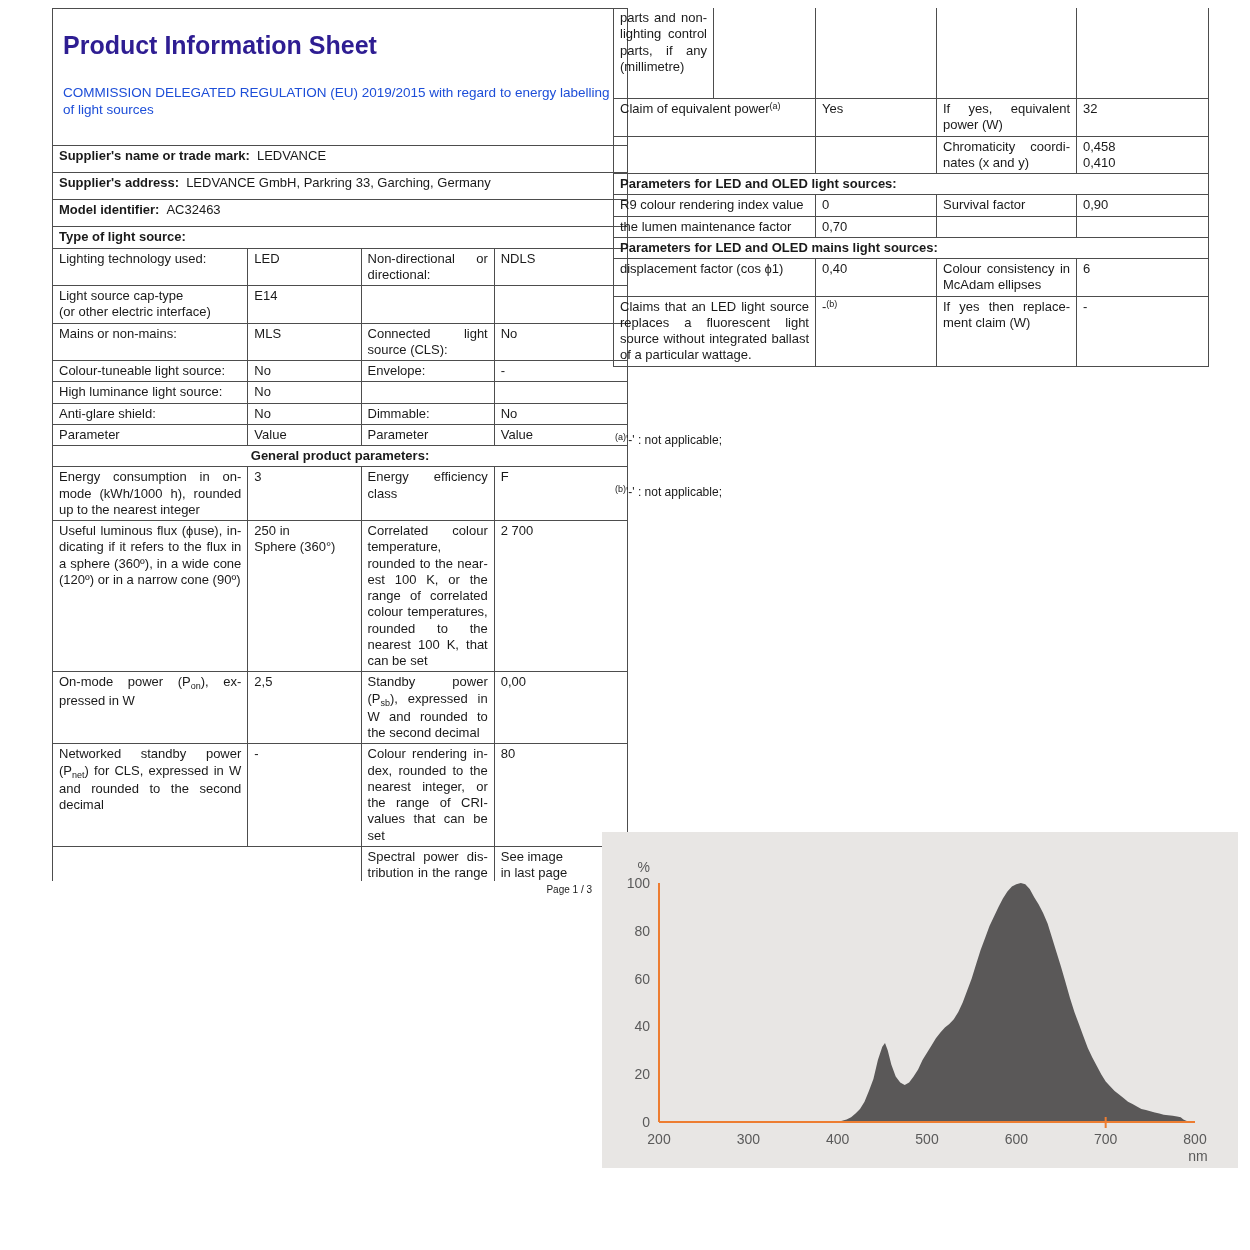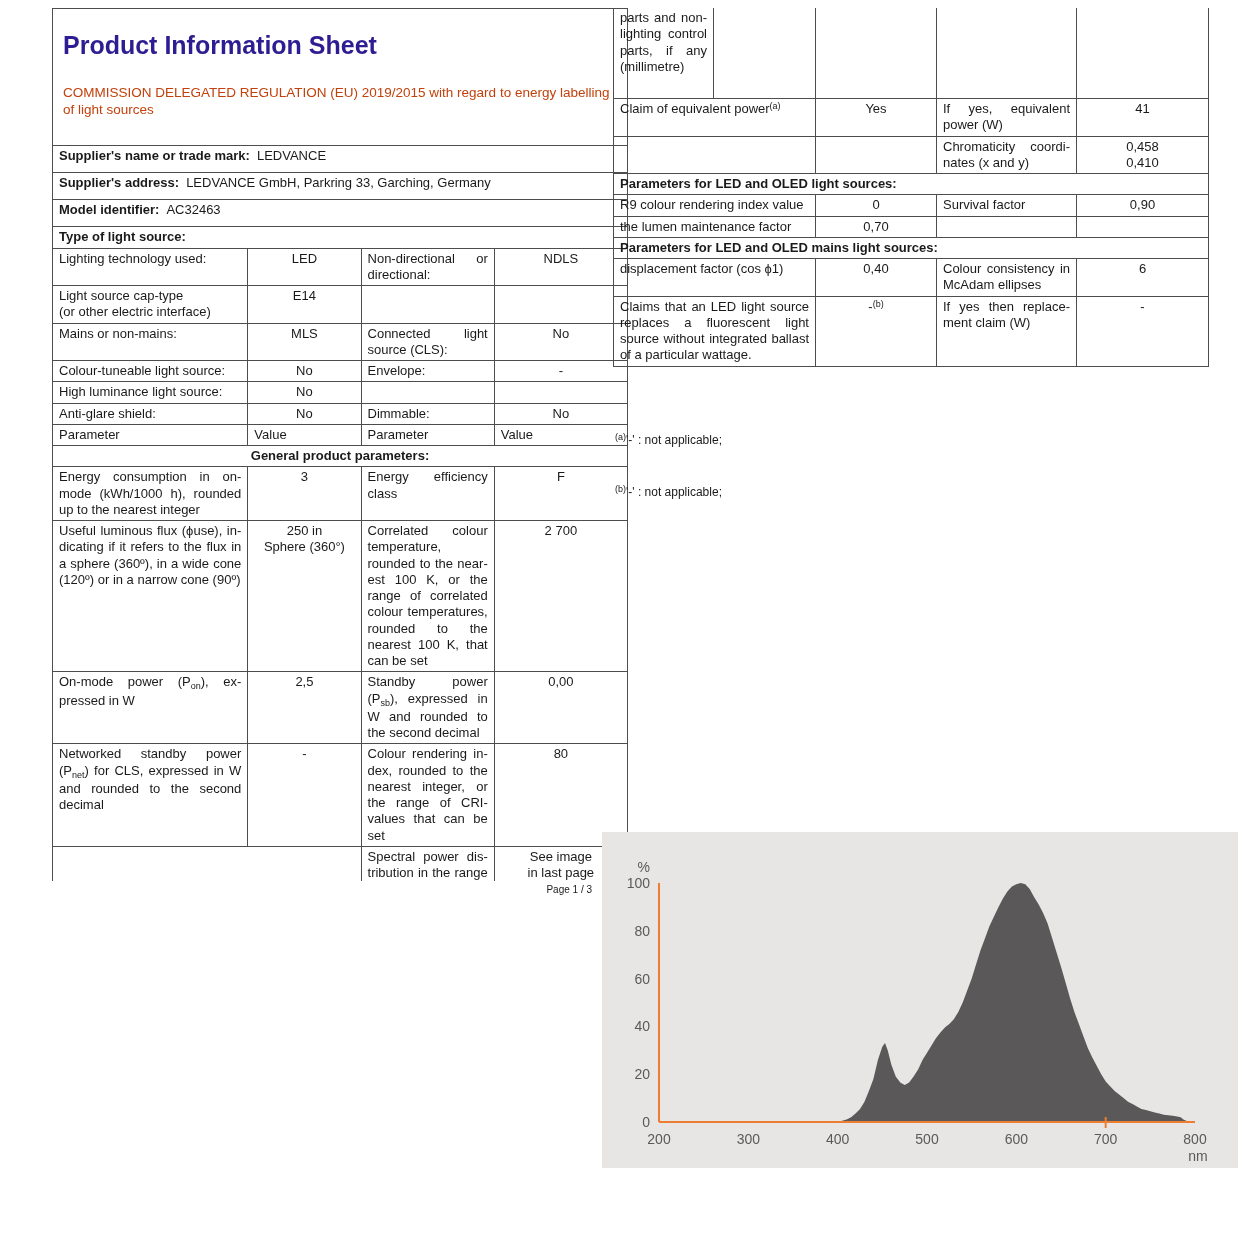--- a/index.html
+++ b/index.html
@@ -8,27 +8,27 @@
     font-family:"Liberation Sans",sans-serif;color:#1a1a1a;
     font-size:13px;line-height:1.25;
   }
   table{border-collapse:collapse;table-layout:fixed;width:100%;}
   td{border:1px solid #4d4d4d;vertical-align:top;padding:2px 6px;white-space:pre-line;overflow:hidden;}
   .left-wrap{position:absolute;left:20px;top:8px;width:576px;height:873px;overflow:hidden;margin-left:32px;}
   .right-wrap{position:absolute;left:613px;top:8px;width:596px;}
   .right-wrap tr:first-child td{border-top:none;}
   .title-cell{padding:6px 10px 10px 10px;}
   .doc-title{font-size:25px;font-weight:bold;color:#2e1d92;line-height:1.15;}
-  .doc-subtitle{margin-top:9px;font-size:13.5px;color:#c2410c;}
+  .doc-subtitle{margin-top:9px;font-size:13.5px;color:#1d4ed8;}
   .kv td{height:22px;}
   .kv b{font-weight:bold;}
   .sv{margin-left:7px;}
   .hdr{font-weight:bold;}
   .chdr{font-weight:bold;text-align:center;}
-  .v{text-align:center;}
+  .v{}
   .j{text-align:justify;hyphens:manual;}
   .sb{font-size:9px;vertical-align:-3px;}
   .sp{font-size:9px;vertical-align:4px;}
   .p0{padding:0;}
   .row-cont td{height:86px;}
   .footnotes{position:absolute;left:615px;top:396px;font-size:12px;}
   .footnote{margin-bottom:7px;margin-top:36px;}
   .page-number{position:absolute;left:20px;top:884px;width:572px;text-align:right;font-size:10px;}
   .chart-panel{position:absolute;left:602px;top:832px;width:636px;height:336px;background:#e8e6e4;}
   .chart-panel svg{display:block;}
@@ -162,21 +162,21 @@
     <td class="j">parts and non-lighting con­trol parts, if any (millime­tre)</td>
     <td></td>
     <td></td>
     <td></td>
     <td></td>
   </tr>
   <tr>
     <td colspan="2" class="j"><span>Claim of equivalent power</span><span class="sp">(a)</span></td>
     <td class="v">Yes</td>
     <td class="j">If yes, equivalent power (W)</td>
-    <td class="v">41</td>
+    <td class="v">32</td>
   </tr>
   <tr>
     <td colspan="2"></td>
     <td></td>
     <td class="j">Chromaticity coordi­nates (x and y)</td>
     <td class="v">0,458
 0,410</td>
   </tr>
   <tr>
     <td colspan="5" class="hdr">Parameters for LED and OLED light sources:</td>

